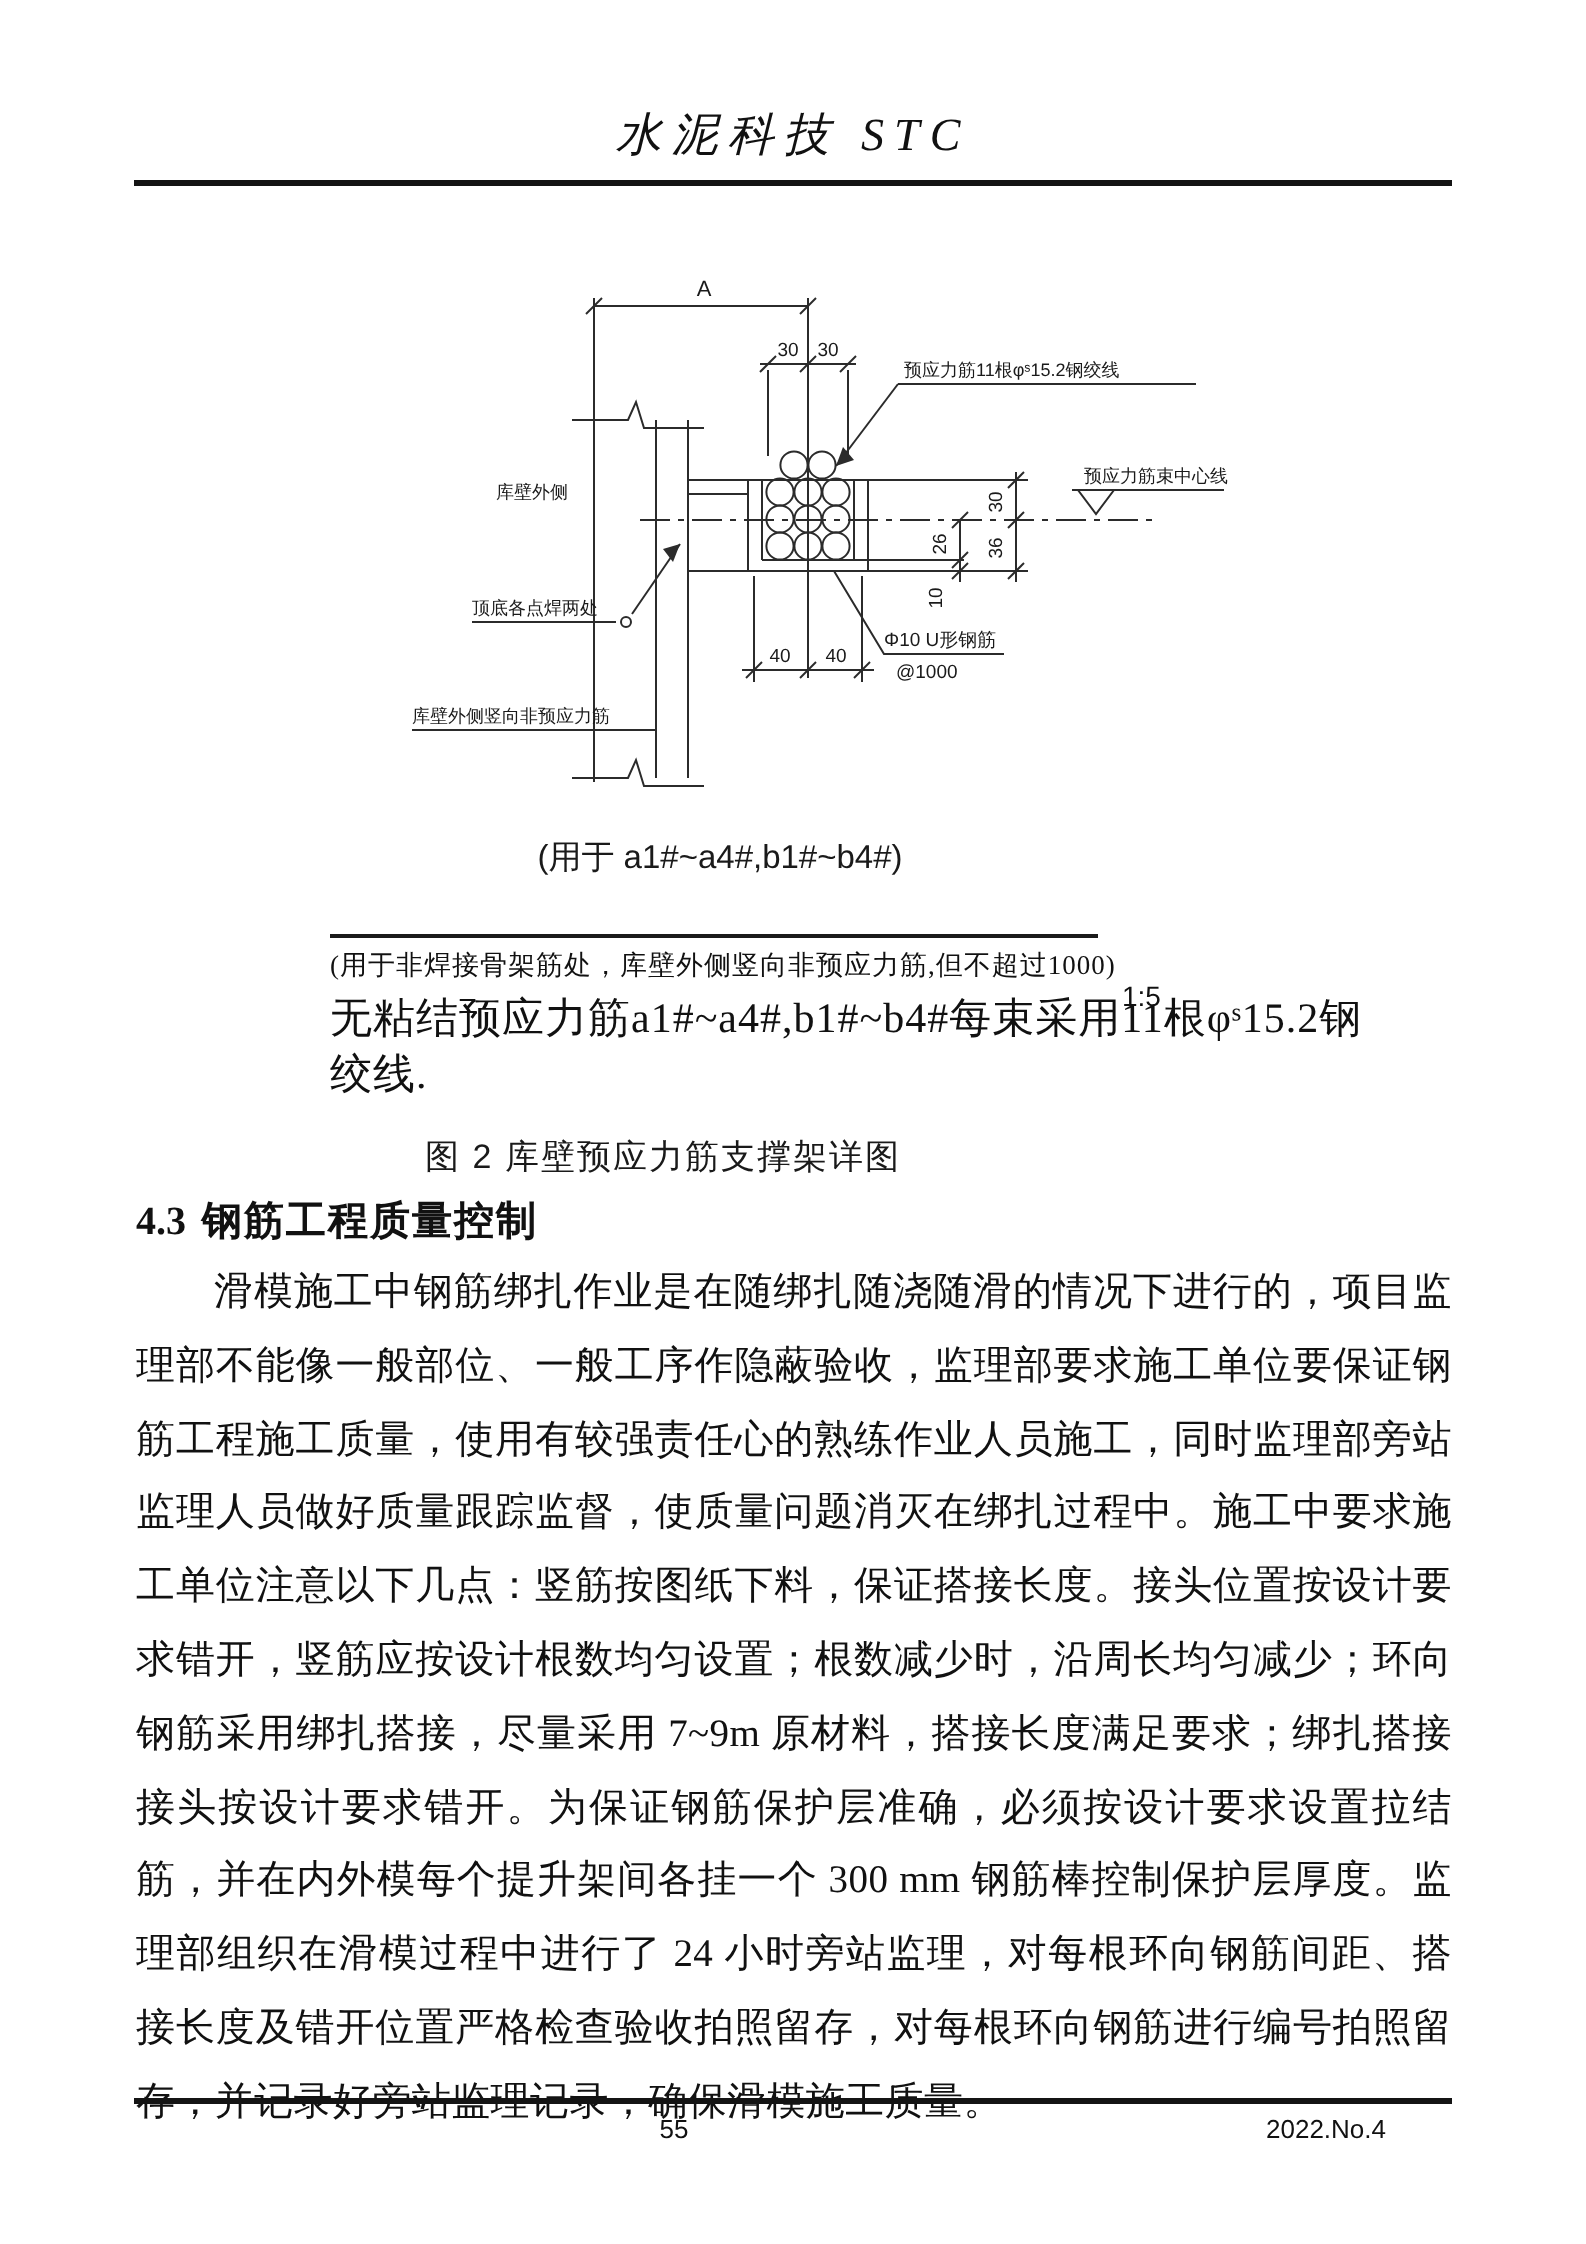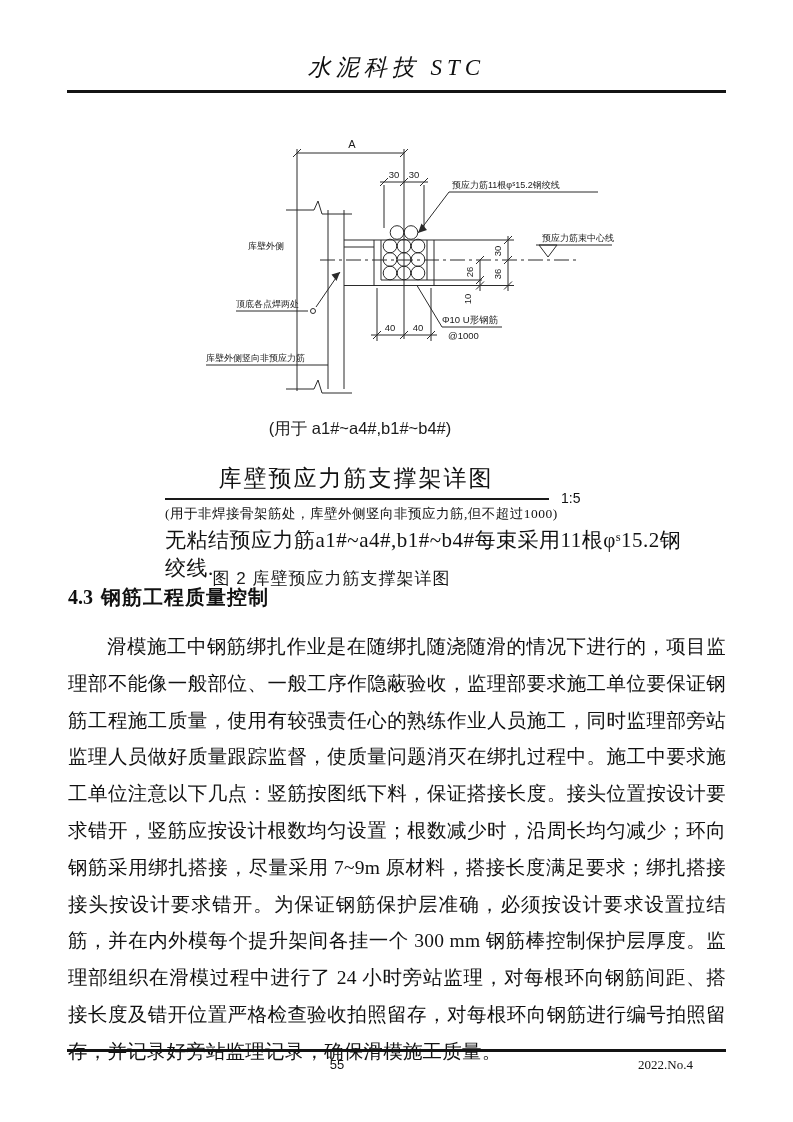--- a/index.html
+++ b/index.html
@@ -26,39 +26,39 @@
   .ft-rule{width:384px;border-top:2.4px solid #1a1a1a;margin-top:4px;}
   .ft-scale{position:absolute;left:396px;top:27px;font-size:14px;font-family:"Liberation Sans", sans-serif;}
   .ft-note1{font-size:13.5px;margin-top:5px;letter-spacing:0.5px;}
   .ft-note2{font-size:21px;margin-top:3px;letter-spacing:0.5px;}
 
   .fig-caption{
     position:absolute;top:567px;left:0;width:663px;text-align:center;
     font-size:17px;font-family:"Liberation Sans", sans-serif;letter-spacing:1px;color:#1a1a1a;
   }
   .sec-heading{
-    position:absolute;top:584px;left:68px;font-size:20px;font-weight:bold;
+    position:absolute;top:597px;left:68px;font-size:20px;font-weight:bold;
   }
   .sec-heading .num{font-family:"Liberation Serif", serif;margin-right:8px;}
   .sec-heading .txt{font-family:"Liberation Sans", sans-serif;letter-spacing:1px;}
   .body-par{
     position:absolute;top:629px;left:68px;width:658px;
     font-size:19.5px;line-height:36.8px;text-align:justify;text-justify:inter-ideograph;
     text-indent:2em;letter-spacing:0.2px;
   }
   .footer-rule{
     position:absolute;top:1049px;left:67px;width:659px;height:3px;background:#141414;
   }
   .footer-page{
     position:absolute;top:1057px;left:0;width:674px;text-align:center;
     font-size:13px;font-family:"Liberation Sans", sans-serif;
   }
   .footer-issue{
     position:absolute;top:1057px;right:100px;
-    font-size:13px;font-family:Liberation Serif, serif;
+    font-size:13px;font-family:Liberation Sans, sans-serif;
   }
 </style>
 </head>
 <body>
 
 <div class="page">
 
   <div class="journal-title">水泥科技 STC</div>
   <div class="header-rule"></div>
 
@@ -154,21 +154,20 @@
       <text x="104" y="124" text-anchor="end" font-size="9">库壁外侧</text>
       <text x="56" y="182" font-size="9">顶底各点焊两处</text>
       <text x="26" y="236" font-size="9">库壁外侧竖向非预应力筋</text>
       <text x="262" y="198">Φ10 U形钢筋</text>
       <text x="268" y="214">@1000</text>
       <text x="180" y="309" text-anchor="middle" font-size="16.5">(用于 a1#~a4#,b1#~b4#)</text>
     </g>
   </svg>
 
   <div class="figtitle-wrap">
-    <div class="ft-title">库壁预应力筋支撑架详图</div>
     <div class="ft-rule"></div>
     <div class="ft-scale">1:5</div>
     <div class="ft-note1">(用于非焊接骨架筋处，库壁外侧竖向非预应力筋,但不超过1000)</div>
     <div class="ft-note2">无粘结预应力筋a1#~a4#,b1#~b4#每束采用11根φˢ15.2钢绞线.</div>
   </div>
 
   <div class="fig-caption">图 2 库壁预应力筋支撑架详图</div>
 
   <div class="sec-heading">
     <span class="num">4.3</span><span class="txt">钢筋工程质量控制</span>

